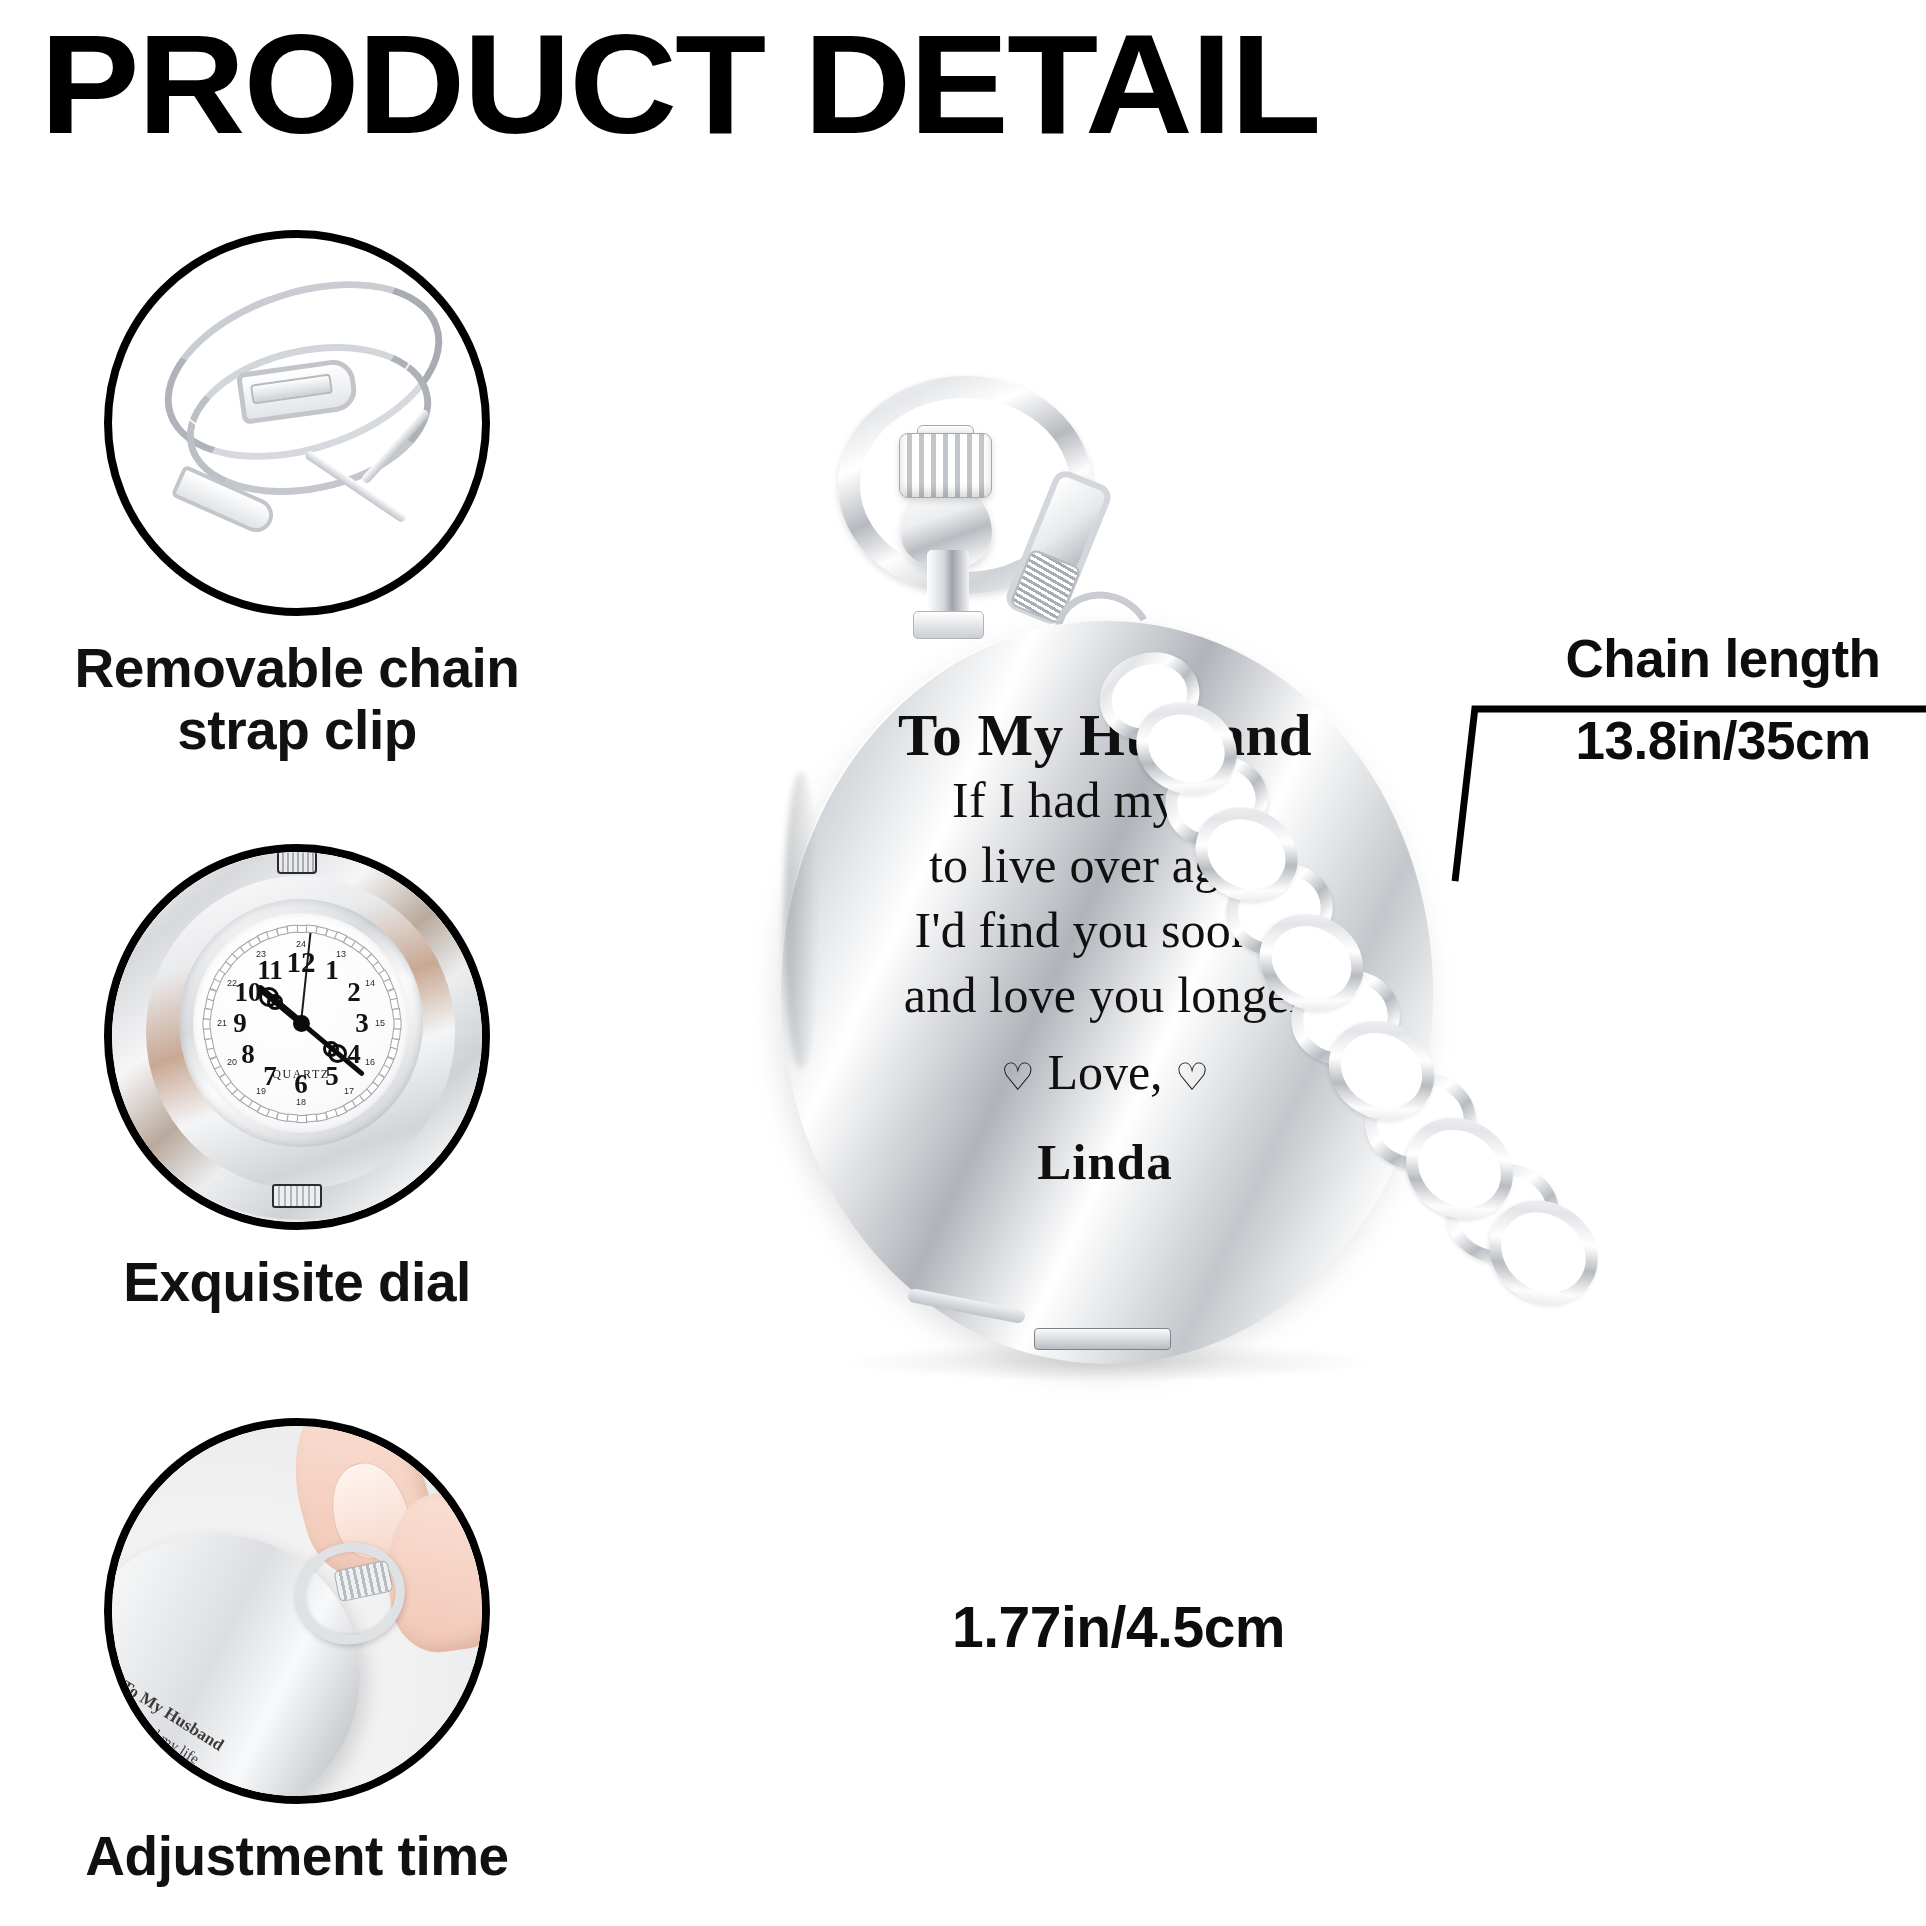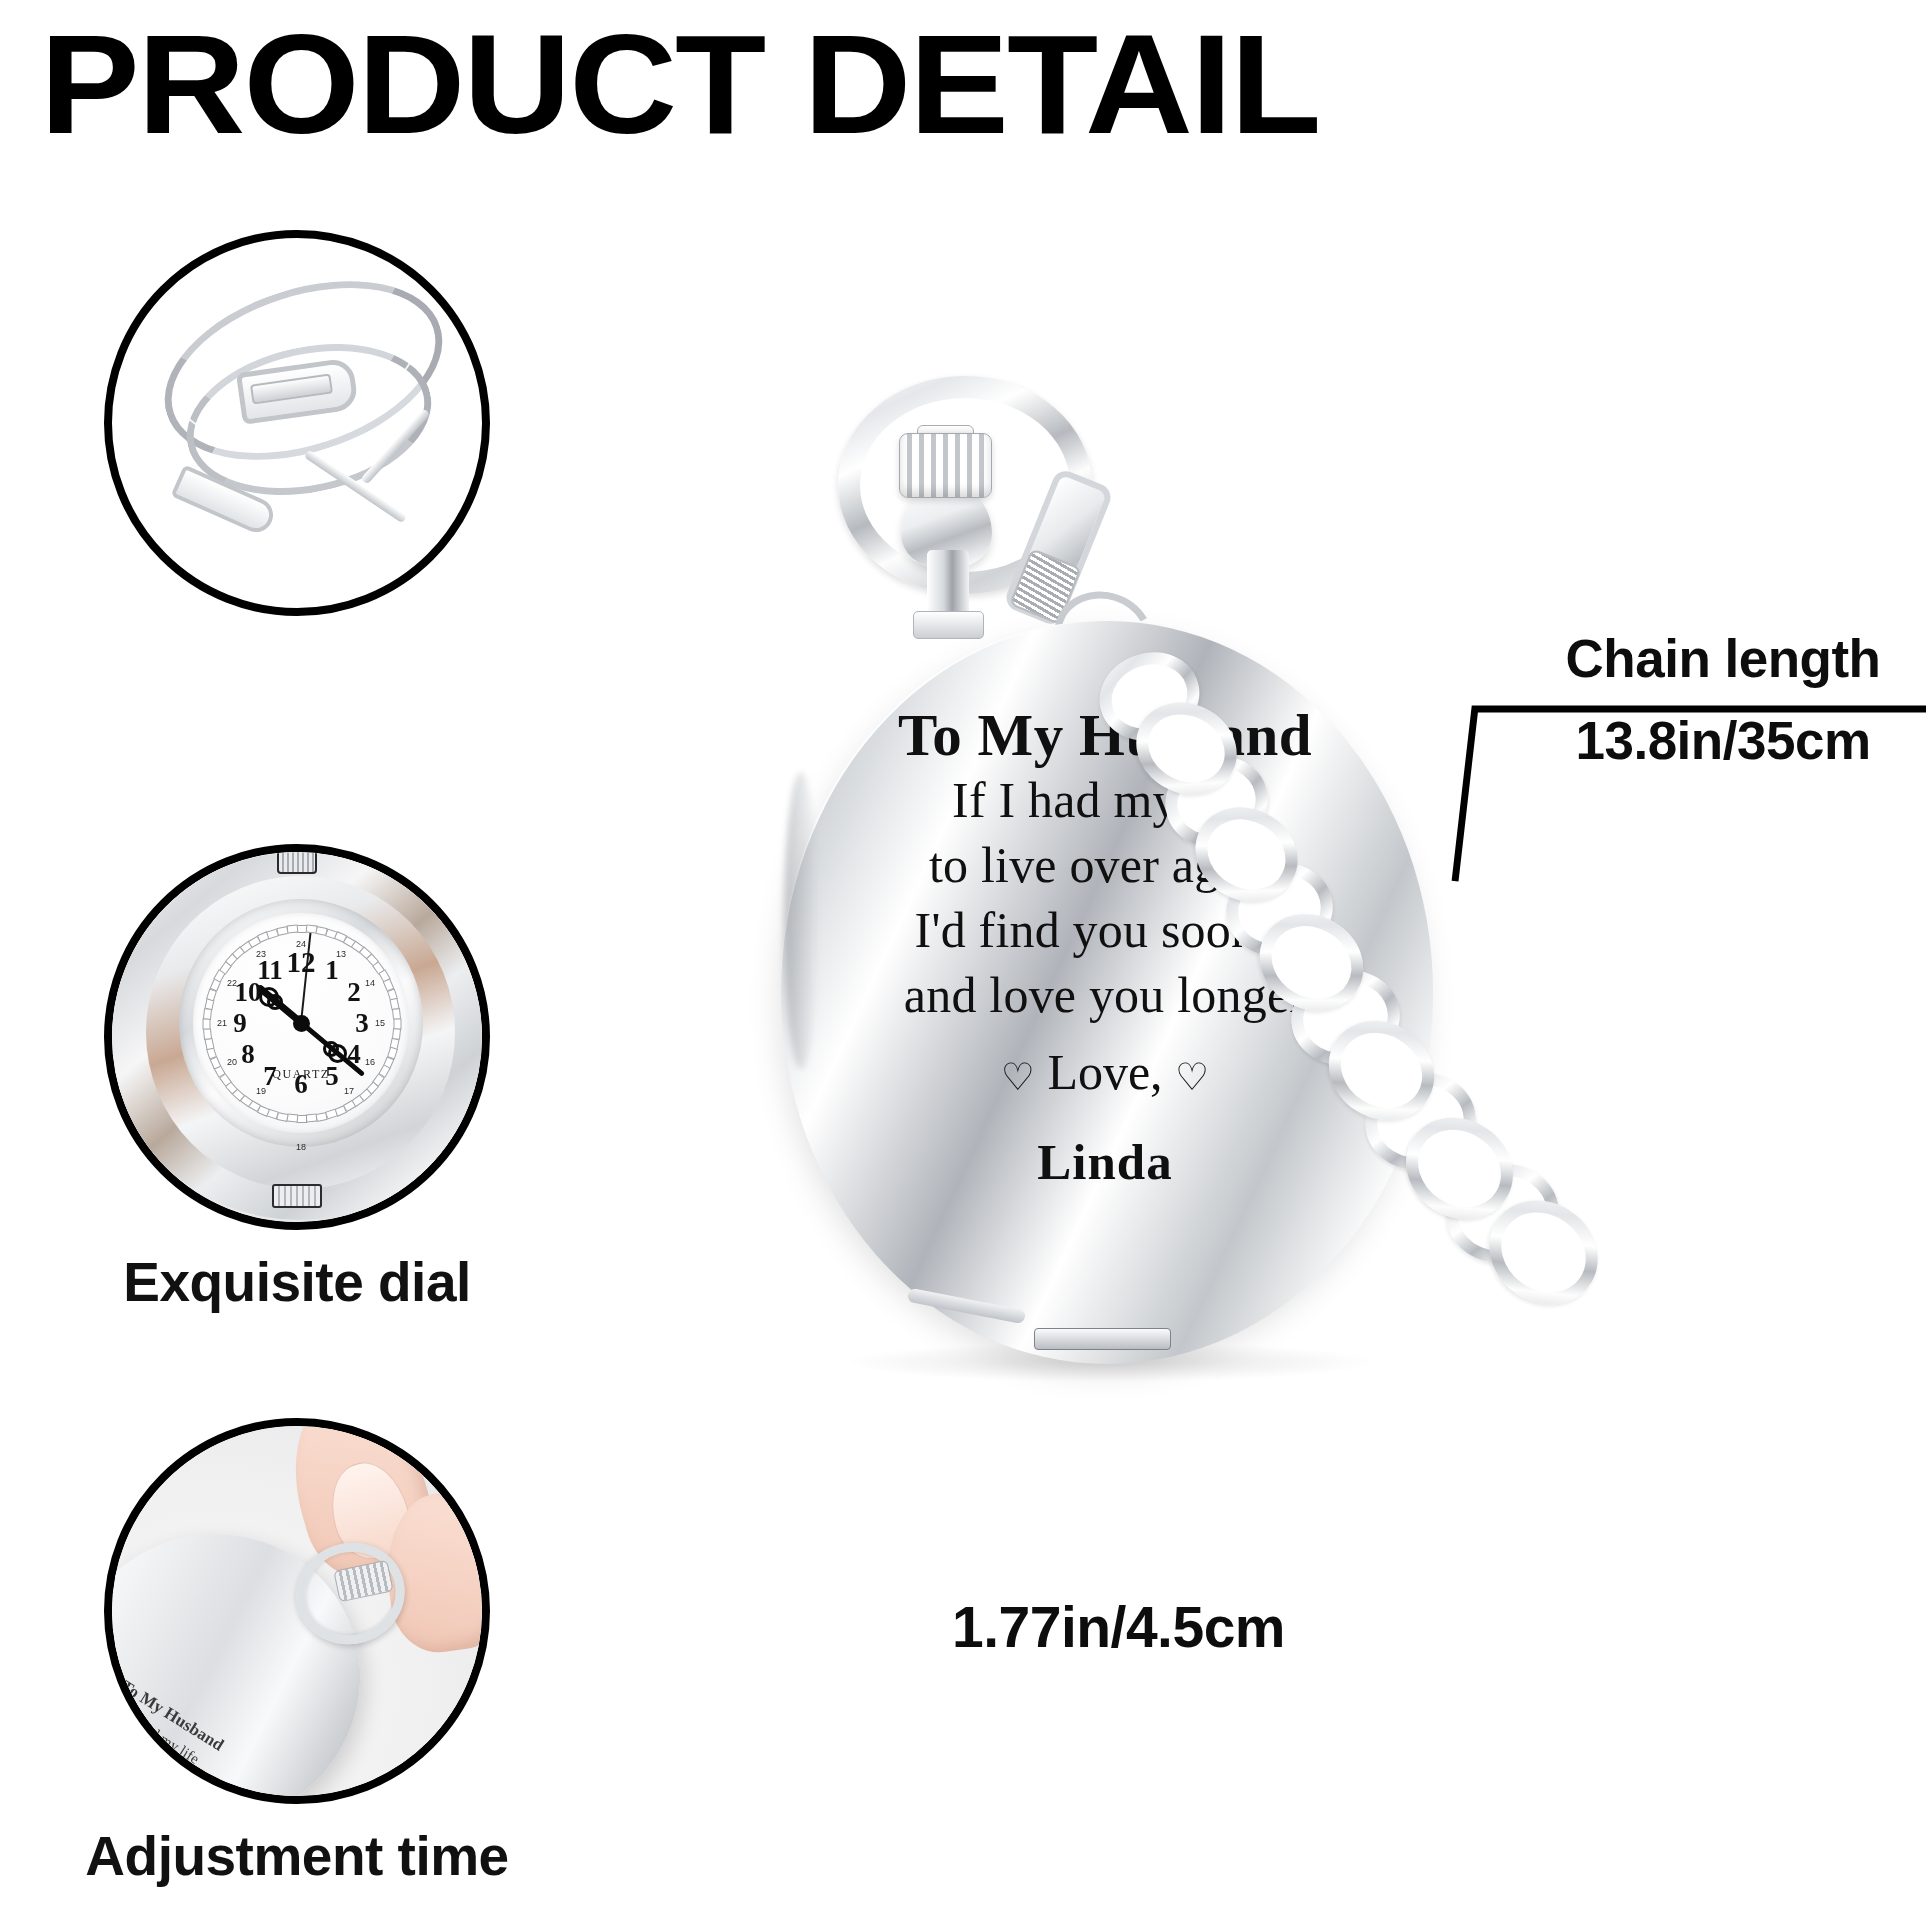--- a/index.html
+++ b/index.html
@@ -293,20 +293,24 @@
     <div class="thumb-inner">
       <div class="chain-coil a"></div>
       <div class="chain-coil b"></div>
       <div class="coil-shine" style="left:61px;top:65px;width:246px;height:123px;transform:rotate(-18deg);"></div>
       <div class="clip-body"></div>
       <div class="clip-tongue"></div>
       <div class="clip-tail"></div>
       <div class="chain-seg" style="left:184px;top:244px;width:119px;transform:rotate(34deg);"></div>
       <div class="chain-seg" style="left:236px;top:204px;width:95px;transform:rotate(-48deg);"></div>
     </div>
+  </div>
+  <div class="feature-label">
+    <span>Removable chain</span><br>
+    <span>strap clip</span>
   </div>
 </div>
 
 <div class="feature" id="feature-dial">
   <div class="thumb">
     <div class="thumb-inner">
       <div id="dial-scene">
         <div class="case-outer"></div>
         <div class="case-lip"></div>
         <div class="crown-top"></div>
@@ -377,21 +381,21 @@
             <div class="tickbox" style="left: 65px; top: 20px; transform: rotate(336deg);"></div>
             <div class="tickbox" style="left: 74px; top: 16.5px; transform: rotate(342deg);"></div>
             <div class="tickbox" style="left: 84px; top: 14px; transform: rotate(348deg);"></div>
             <div class="tickbox" style="left: 94px; top: 12.4px; transform: rotate(354deg);"></div>
             <div class="num24" style="left: 108px; top: 31px;">24</div>
             <div class="num24" style="left: 148px; top: 41px;">13</div>
             <div class="num24" style="left: 177px; top: 70px;">14</div>
             <div class="num24" style="left: 187px; top: 110px;">15</div>
             <div class="num24" style="left: 177px; top: 149px;">16</div>
             <div class="num24" style="left: 156px; top: 178px;">17</div>
-            <div class="num24" style="left: 108px; top: 189px; margin-top: 45px;">18</div>
+            <div class="num24" style="left: 108px; top: 189px;">18</div>
             <div class="num24" style="left: 68px; top: 178px;">19</div>
             <div class="num24" style="left: 39px; top: 149px;">20</div>
             <div class="num24" style="left: 29px; top: 110px;">21</div>
             <div class="num24" style="left: 39px; top: 70px;">22</div>
             <div class="num24" style="left: 68px; top: 41px;">23</div>
             <div class="num12" style="font-size: 29px; left: 108px; top: 49px;">12</div>
             <div class="num12" style="font-size: 27px; left: 139px; top: 57px;">1</div>
             <div class="num12" style="font-size: 27px; left: 161px; top: 79px;">2</div>
             <div class="num12" style="font-size: 27px; left: 169px; top: 110px;">3</div>
             <div class="num12" style="font-size: 27px; left: 161px; top: 141px;">4</div>

